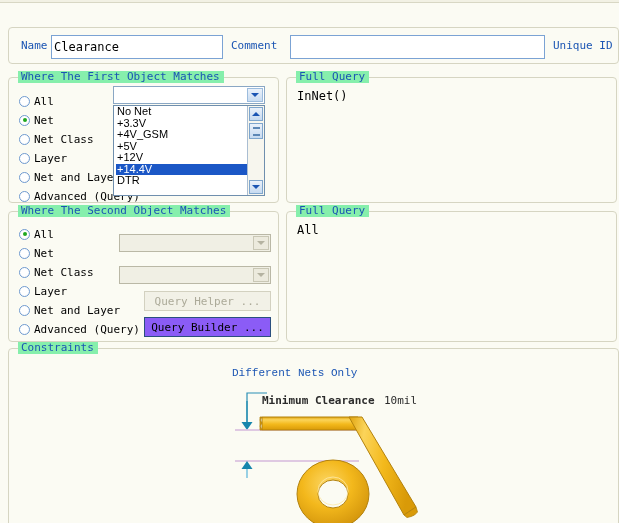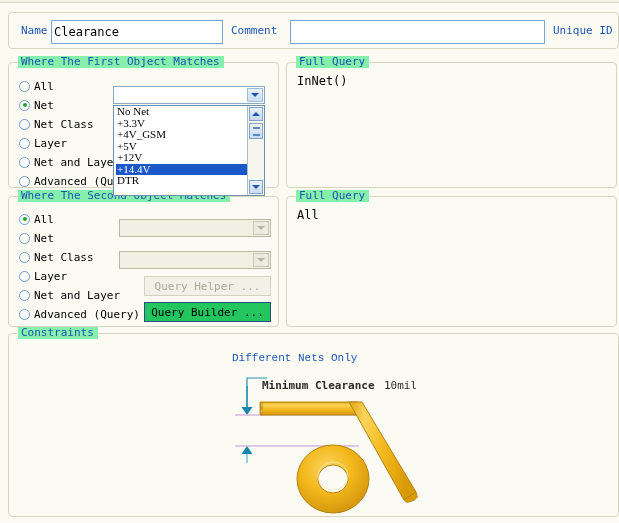--- a/index.html
+++ b/index.html
@@ -23,20 +23,21 @@
     border-bottom: 1px solid #d8d7c4;
   }
 
   
   .group {
     position: absolute;
     border: 1px solid #d6d5c2;
     border-radius: 4px;
     background: #fbfbf3;
     box-sizing: border-box;
+    margin-top: 15px;
   }
   .group > .legend {
     position: absolute;
     top: -7px;
     left: 9px;
     background: #86efac;
     padding: 0 4px 0 3px;
     color: #1b55b3;
     font-family: "DejaVu Sans Mono", monospace;
     font-size: 11px;
@@ -143,21 +144,21 @@
     z-index: 40;
   }
   #netlist .items {
     position: absolute;
     left: 0; top: 0; right: 17px; bottom: 0;
     padding-left: 2px;
   }
   #netlist .item {
     height: 11.5px;
     line-height: 11.5px;
-    font-family: Liberation Serif, serif;
+    font-family: Liberation Sans, sans-serif;
     font-size: 11px;
     color: #000;
     white-space: nowrap;
     padding-left: 1px;
   }
   #netlist .item.sel {
     background: #1b57c6;
     color: #ffffff;
   }
   .vscroll {
@@ -207,21 +208,21 @@
     position: absolute;
     box-sizing: border-box;
     font-family: "DejaVu Sans Mono", monospace;
     font-size: 11px;
     display: flex; align-items: center; justify-content: center;
     white-space: nowrap;
     height: 20px;
   }
   .btn.enabled {
     border: 1px solid #2a4f7e;
-    background: #22c55e;
+    background: #8b5cf6;
     color: #000;
   }
   .btn.disabled {
     border: 1px solid #d3d1c0;
     background: #f2f1e7;
     color: #acaa99;
   }
 
   
   .querytext {

